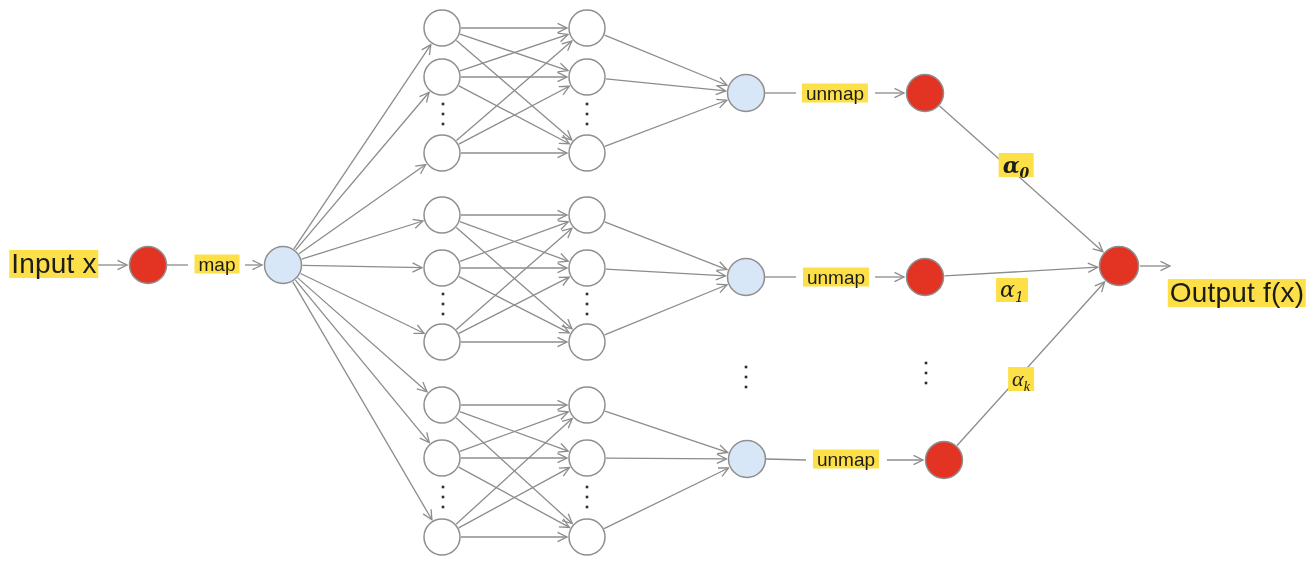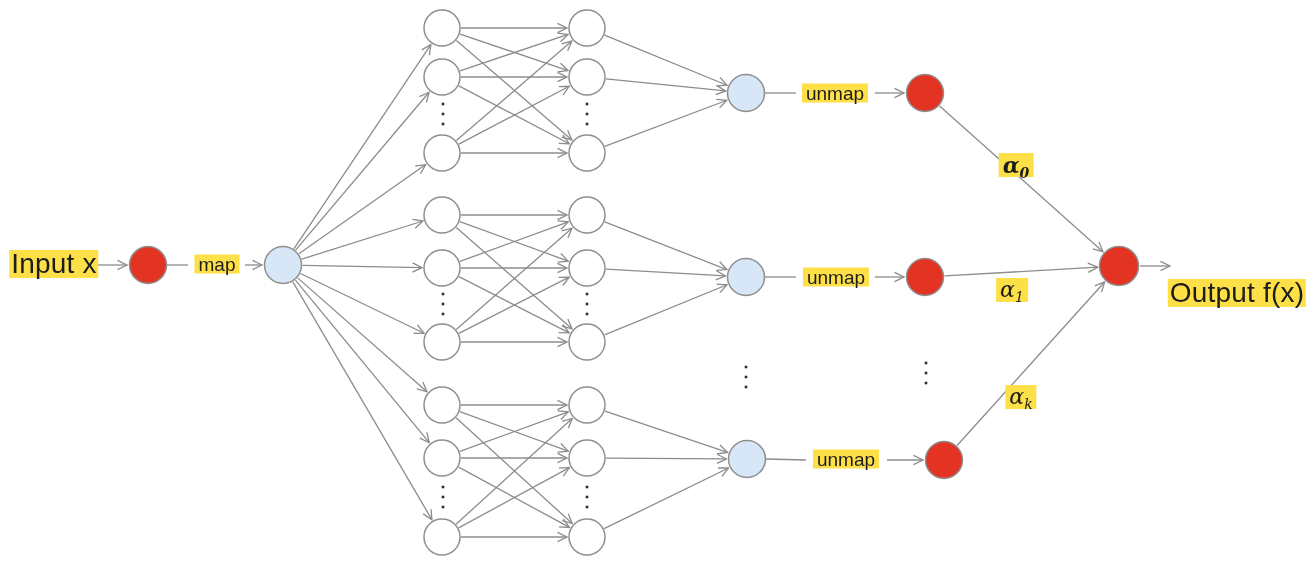--- a/index.html
+++ b/index.html
@@ -159,15 +159,15 @@
 
   <div class="lbl big" style="left: 54px; top: 264px;">Input x</div>
   <div class="lbl small" style="left: 217px; top: 264px;">map</div>
   <div class="lbl small" style="left: 835px; top: 93px;">unmap</div>
   <div class="lbl small" style="left: 836px; top: 277px;">unmap</div>
   <div class="lbl small" style="left: 846px; top: 459px;">unmap</div>
   <div class="lbl big" style="left: 1237px; top: 265px; margin-top: 28px;">Output f(x)</div>
 
   <div class="lbl alpha" style="left: 1016px; top: 165px; font-weight: bold;"><span>α</span><sub>0</sub></div>
   <div class="lbl alpha" style="left: 1012px; top: 269px; margin-top: 21px;"><span>α</span><sub>1</sub></div>
-  <div class="lbl alpha" style="left: 1021px; top: 397px;"><span>α</span><sub>k</sub></div>
+  <div class="lbl alpha" style="left: 1021px; top: 379px; font-family: Liberation Serif, serif;"><span>α</span><sub>k</sub></div>
 
 </div>
 
 </body></html>

